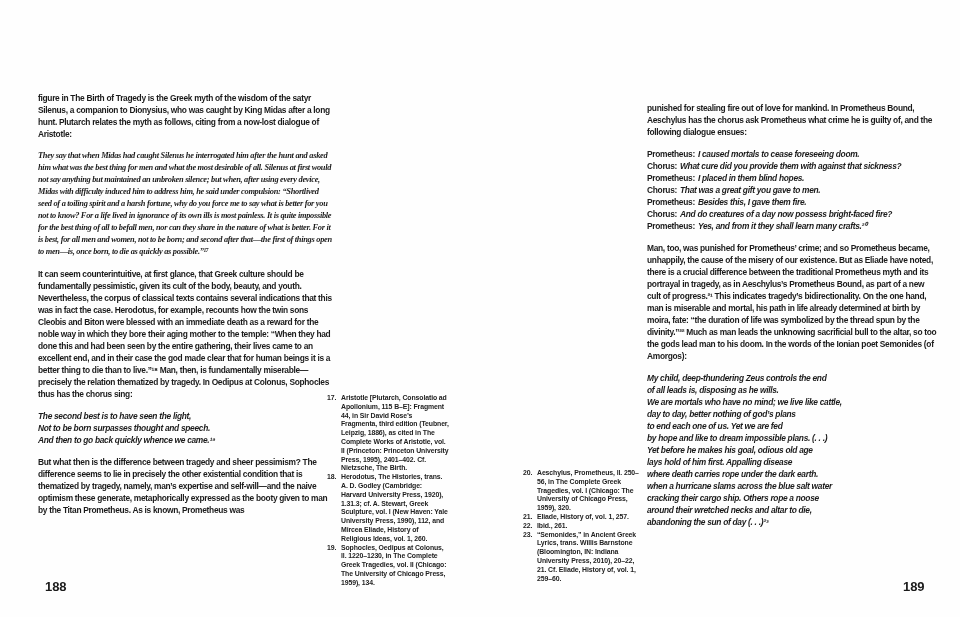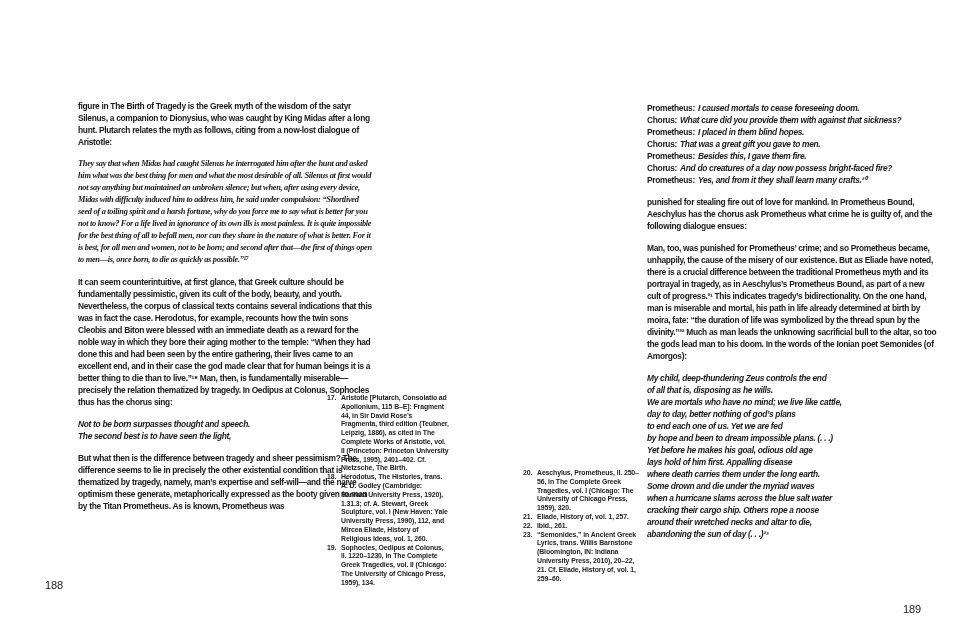--- a/index.html
+++ b/index.html
@@ -7,55 +7,56 @@
     width:960px;height:617px;position:relative;overflow:hidden;
     background:#fefefe;
     font-family:"Liberation Sans", sans-serif;
     color:#1b1b1b;
   }
   .page-col{
     position:absolute;
     font-size:8.4px;font-weight:700;letter-spacing:-0.3px;
     line-height:12px;text-align:left;
   }
-  #page-left{left:38px;top:100px;width:296px;margin-left:40px;}
+  #page-left{left:38px;top:92px;width:296px;}
   #page-right{left:647px;top:102px;width:292px;}
   .block{margin:0 0 10px 0;}
   .block:last-child{margin-bottom:0;}
   .quote-block{font-style:italic;font-family:Liberation Serif, serif;}
   .verse-block div{font-style:italic;}
   .dialogue-block .speech{font-style:italic;}
   .dialogue-block .speaker{font-style:normal;padding-right:3px;}
   .fn-col{
     position:absolute;width:122px;
     font-size:6.9px;font-weight:700;letter-spacing:-0.1px;
     line-height:8.8px;color:#222;
   }
   #fn-col-1{left:327px;top:394px;}
   #fn-col-2{left:523px;top:469px;}
   .fn{position:relative;padding-left:14px;margin:0;}
   .fn .num{position:absolute;left:0;top:0;}
   .page-number{
-    position:absolute;font-size:11px;font-weight:400;
+    position:absolute;font-size:13px;font-weight:700;
     letter-spacing:-0.1px;color:#1b1b1b;
   }
   #pn-left{left:45px;top:579px;}
-  #pn-right{left:903px;top:603px;}
+  #pn-right{left:903px;top:579px;}
 </style>
 </head>
 <body>
 
 <div id="page-left" class="page-col">
   <div class="block">figure in The Birth of Tragedy is the Greek myth of the wisdom of the satyr Silenus, a companion to Dionysius, who was caught by King Midas after a long hunt. Plutarch relates the myth as follows, citing from a now-lost dialogue of Aristotle:</div>
   <div class="block quote-block">They say that when Midas had caught Silenus he interrogated him after the hunt and asked him what was the best thing for men and what the most desirable of all. Silenus at first would not say anything but maintained an unbroken silence; but when, after using every device, Midas with difficulty induced him to address him, he said under compulsion: “Shortlived seed of a toiling spirit and a harsh fortune, why do you force me to say what is better for you not to know? For a life lived in ignorance of its own ills is most painless. It is quite impossible for the best thing of all to befall men, nor can they share in the nature of what is better. For it is best, for all men and women, not to be born; and second after that—the first of things open to men—is, once born, to die as quickly as possible.”¹⁷</div>
   <div class="block">It can seem counterintuitive, at first glance, that Greek culture should be fundamentally pessimistic, given its cult of the body, beauty, and youth. Nevertheless, the corpus of classical texts contains several indications that this was in fact the case. Herodotus, for example, recounts how the twin sons Cleobis and Biton were blessed with an immediate death as a reward for the noble way in which they bore their aging mother to the temple: “When they had done this and had been seen by the entire gathering, their lives came to an excellent end, and in their case the god made clear that for human beings it is a better thing to die than to live.”¹⁸ Man, then, is fundamentally miserable—precisely the relation thematized by tragedy. In Oedipus at Colonus, Sophocles thus has the chorus sing:</div>
   <div class="block verse-block">
 
-  <div>Not to be born surpasses thought and speech.</div>
-      <div>The second best is to have seen the light,</div>
+  <div>The second best is to have seen the light,</div>
+      <div>Not to be born surpasses thought and speech.</div>
+      <div>And then to go back quickly whence we came.¹⁹</div>
     </div>
   <div class="block">But what then is the difference between tragedy and sheer pessimism? The difference seems to lie in precisely the other existential condition that is thematized by tragedy, namely, man’s expertise and self-will—and the naive optimism these generate, metaphorically expressed as the booty given to man by the Titan Prometheus. As is known, Prometheus was</div>
 </div>
 
 <div id="fn-col-1" class="fn-col">
 
     <div class="fn">
       <span class="num">17.</span>
       <span>Aristotle [Plutarch, Consolatio ad Apollonium, 115 B–E]: Fragment 44, in Sir David Rose’s Fragmenta, third edition (Teubner, Leipzig, 1886), as cited in The Complete Works of Aristotle, vol. II (Princeton: Princeton University Press, 1995), 2401–402. Cf. Nietzsche, The Birth.</span>
     </div>
@@ -88,50 +89,49 @@
       <span>Ibid., 261.</span>
     </div>
 
     <div class="fn">
       <span class="num">23.</span>
       <span>“Semonides,” in Ancient Greek Lyrics, trans. Willis Barnstone (Bloomington, IN: Indiana University Press, 2010), 20–22, 21. Cf. Eliade, History of, vol. 1, 259–60.</span>
     </div>
   </div>
 
 <div id="page-right" class="page-col">
+  <div class="block">punished for stealing fire out of love for mankind. In Prometheus Bound, Aeschylus has the chorus ask Prometheus what crime he is guilty of, and the following dialogue ensues:</div>
   <div class="block dialogue-block">
 
       <div><span class="speaker">Prometheus:</span><span class="speech">I caused mortals to cease foreseeing doom.</span></div>
 
       <div><span class="speaker">Chorus:</span><span class="speech">What cure did you provide them with against that sickness?</span></div>
 
       <div><span class="speaker">Prometheus:</span><span class="speech">I placed in them blind hopes.</span></div>
 
       <div><span class="speaker">Chorus:</span><span class="speech">That was a great gift you gave to men.</span></div>
 
       <div><span class="speaker">Prometheus:</span><span class="speech">Besides this, I gave them fire.</span></div>
 
       <div><span class="speaker">Chorus:</span><span class="speech">And do creatures of a day now possess bright-faced fire?</span></div>
 
       <div><span class="speaker">Prometheus:</span><span class="speech">Yes, and from it they shall learn many crafts.²⁰</span></div>
     </div>
-  <div class="block">punished for stealing fire out of love for mankind. In Prometheus Bound, Aeschylus has the chorus ask Prometheus what crime he is guilty of, and the following dialogue ensues:</div>
   <div class="block">Man, too, was punished for Prometheus’ crime; and so Prometheus became, unhappily, the cause of the misery of our existence. But as Eliade have noted, there is a crucial difference between the traditional Prometheus myth and its portrayal in tragedy, as in Aeschylus’s Prometheus Bound, as part of a new cult of progress.²¹ This indicates tragedy’s bidirectionality. On the one hand, man is miserable and mortal, his path in life already determined at birth by moira, fate: “the duration of life was symbolized by the thread spun by the divinity.”²² Much as man leads the unknowing sacrificial bull to the altar, so too the gods lead man to his doom. In the words of the Ionian poet Semonides (of Amorgos):</div>
   <div class="block verse-block">
 
   <div>My child, deep-thundering Zeus controls the end</div>
-      <div>of all that is, disposing as he wills.</div>
+      <div>of all leads is, disposing as he wills.</div>
       <div>We are mortals who have no mind; we live like cattle,</div>
       <div>day to day, better nothing of god’s plans</div>
       <div>to end each one of us. Yet we are fed</div>
-      <div>by hope and been to dream impossible plans. (. . .)</div>
+      <div>by hope and like to dream impossible plans. (. . .)</div>
       <div>Yet before he makes his goal, odious old age</div>
       <div>lays hold of him first. Appalling disease</div>
-      <div>where death carries them under the long earth.</div>
-      <div>Some drown and die under the myriad waves</div>
+      <div>where death carries rope under the dark earth.</div>
       <div>when a hurricane slams across the blue salt water</div>
       <div>cracking their cargo ship. Others rope a noose</div>
       <div>around their wretched necks and altar to die,</div>
       <div>abandoning the sun of day (. . .)²³</div>
     </div>
 </div>
 
 <div id="pn-left" class="page-number">188</div>
 <div id="pn-right" class="page-number">189</div>
 

